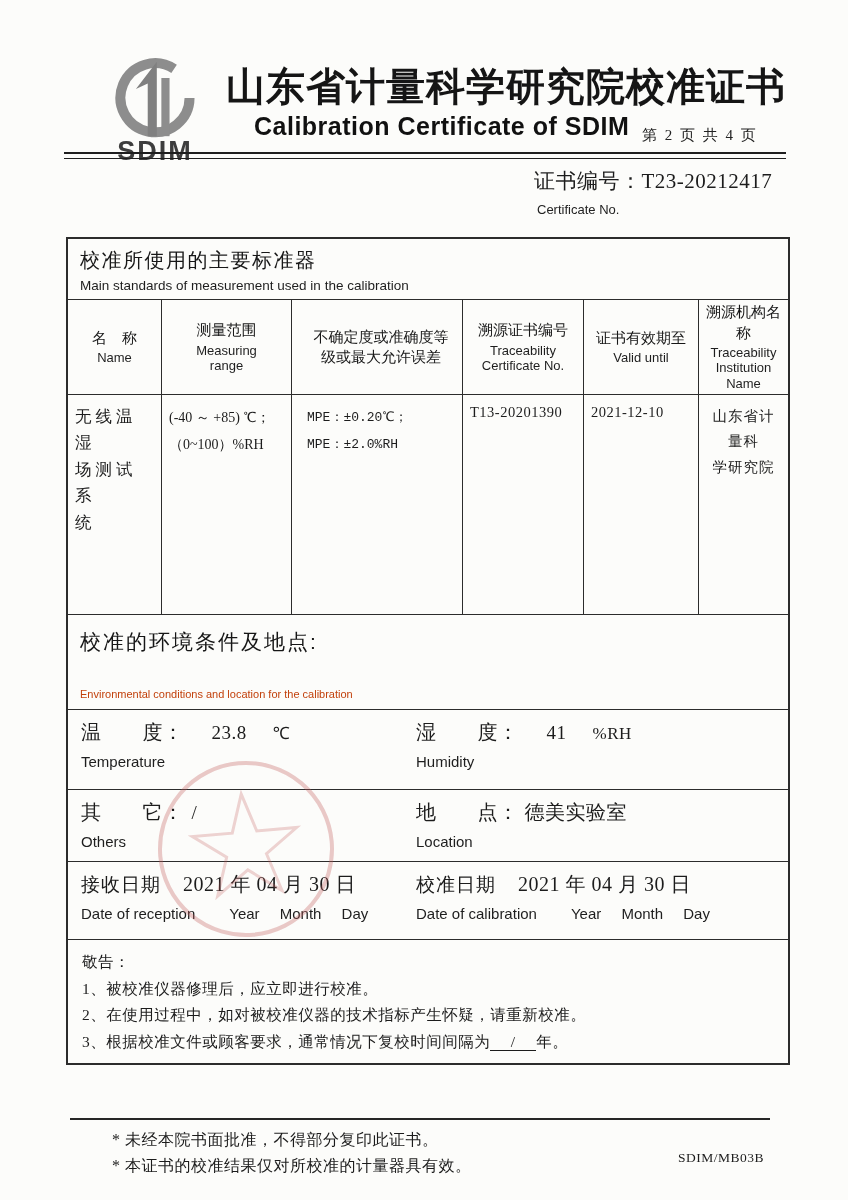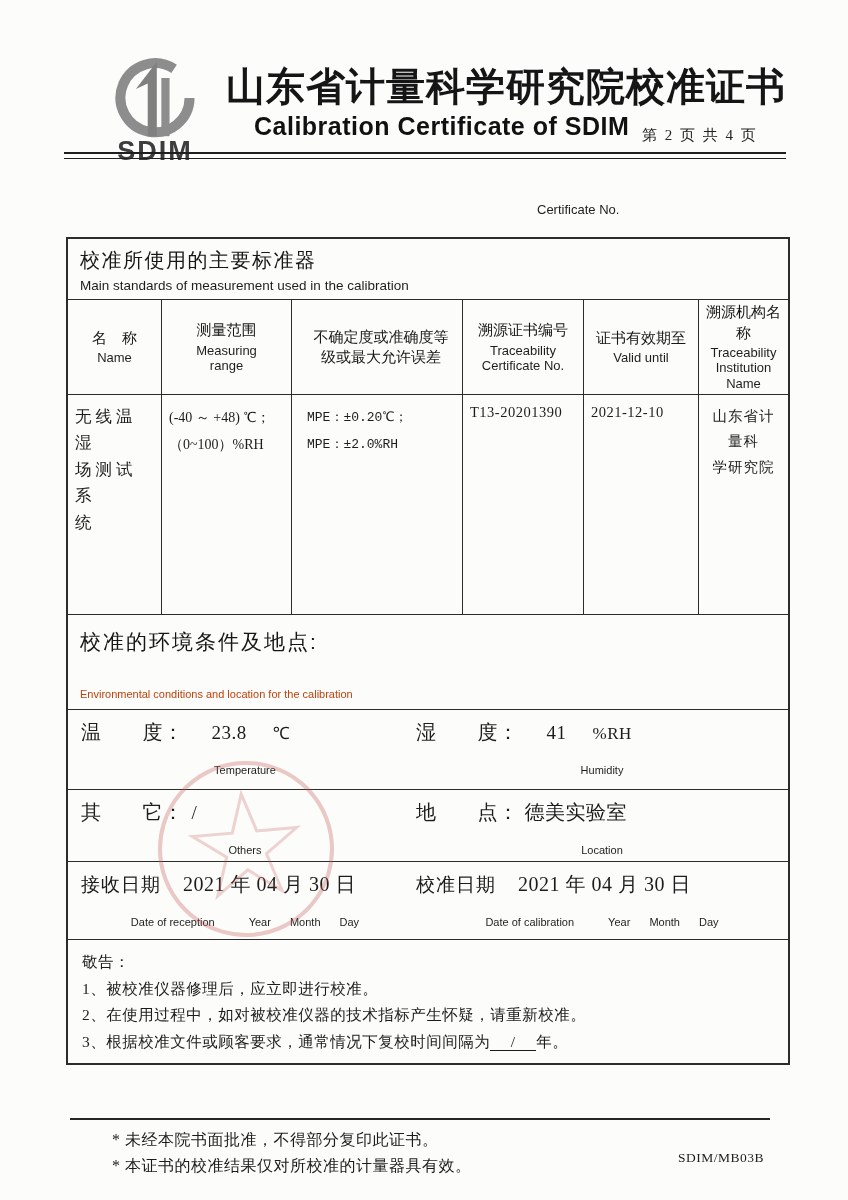--- a/index.html
+++ b/index.html
@@ -72,21 +72,21 @@
 
   .env-title { height: 95px; padding: 13px 12px 0 12px; }
   .env-title-cn { font-family: "Liberation Sans", sans-serif; font-size: 21px; letter-spacing: 2px; color: #161616; }
   .env-title-en { font-family: "Liberation Sans", sans-serif; font-size: 11px; margin-top: 32px; color: #c2410c; }
 
   .row2 { display: flex; }
   .row-temp { height: 80px; } .row-others { height: 72px; } .row-dates { height: 78px; }
   .half-l { flex: 0 0 341px; padding: 9px 0 0 13px; }
   .half-r { flex: 1; padding: 9px 0 0 7px; }
   .ln1 { font-size: 20px; letter-spacing: 0.5px; }
-  .ln2 { font-family: "Liberation Sans", sans-serif; font-size: 11px; margin-top: 18px; color: #1e1e1e; text-align: center; }
+  .ln2 { font-family: "Liberation Sans", sans-serif; font-size: 15px; margin-top: 7px; color: #1e1e1e; }
   .val { margin-left: 28px; font-size: 19px; }
   .unit { margin-left: 26px; font-size: 17px; }
   .val-tight { margin-left: 8px; font-size: 19px; }
   .cn-val { margin-left: 6px; font-size: 20px; }
   .date-label { font-family: "Liberation Sans", sans-serif; font-size: 19px; letter-spacing: 1px; }
   .date-val { margin-left: 22px; font-size: 20px; }
   .date-units { margin-left: 34px; word-spacing: 16px; }
 
   .notice { height: 123px; padding: 9px 14px 0 14px; font-size: 15.5px; line-height: 1.72; letter-spacing: 0.5px; }
   .blank-slash {
@@ -114,20 +114,21 @@
       <rect x="62" y="24" width="9" height="64" fill="#8d8d8d"></rect>
     </svg>
     <div class="logo-text">SDIM</div>
   </div>
 
   <div class="title-cn">山东省计量科学研究院校准证书</div>
   <div class="title-en">Calibration Certificate of SDIM</div>
   <div class="page-info">第 2 页 共 4 页</div>
   <div class="header-rule"></div>
 
+  <div class="cert-no"><span>证书编号：</span><span>T23-20212417</span></div>
   <div class="cert-no-en">Certificate No.</div>
 
   <div class="stack">
 
     <div class="std-title b-bottom">
       <div class="std-title-cn">校准所使用的主要标准器</div>
       <div class="std-title-en">Main standards of measurement used in the calibration</div>
     </div>
 
     <div class="thead b-bottom">
@@ -159,21 +160,21 @@
 Institution
 Name</div>
       </div>
     </div>
 
     <div class="tbody b-bottom">
       <div class="cell c1 cell-name">无线温湿
 场测试系
 统</div>
       <div class="cell c2 cell-range">
-        <div>(-40 ～ +48) ℃；</div>
+        <div>(-40 ～ +85) ℃；</div>
         <div>（0~100）%RH</div>
       </div>
       <div class="cell c3 cell-mpe">
         <div>MPE：±0.20℃；</div>
         <div>MPE：±2.0%RH</div>
       </div>
       <div class="cell c4 cell-plain">T13-20201390</div>
       <div class="cell c5 cell-plain">2021-12-10</div>
       <div class="cell c6 cell-inst">山东省计量科
 学研究院</div>

